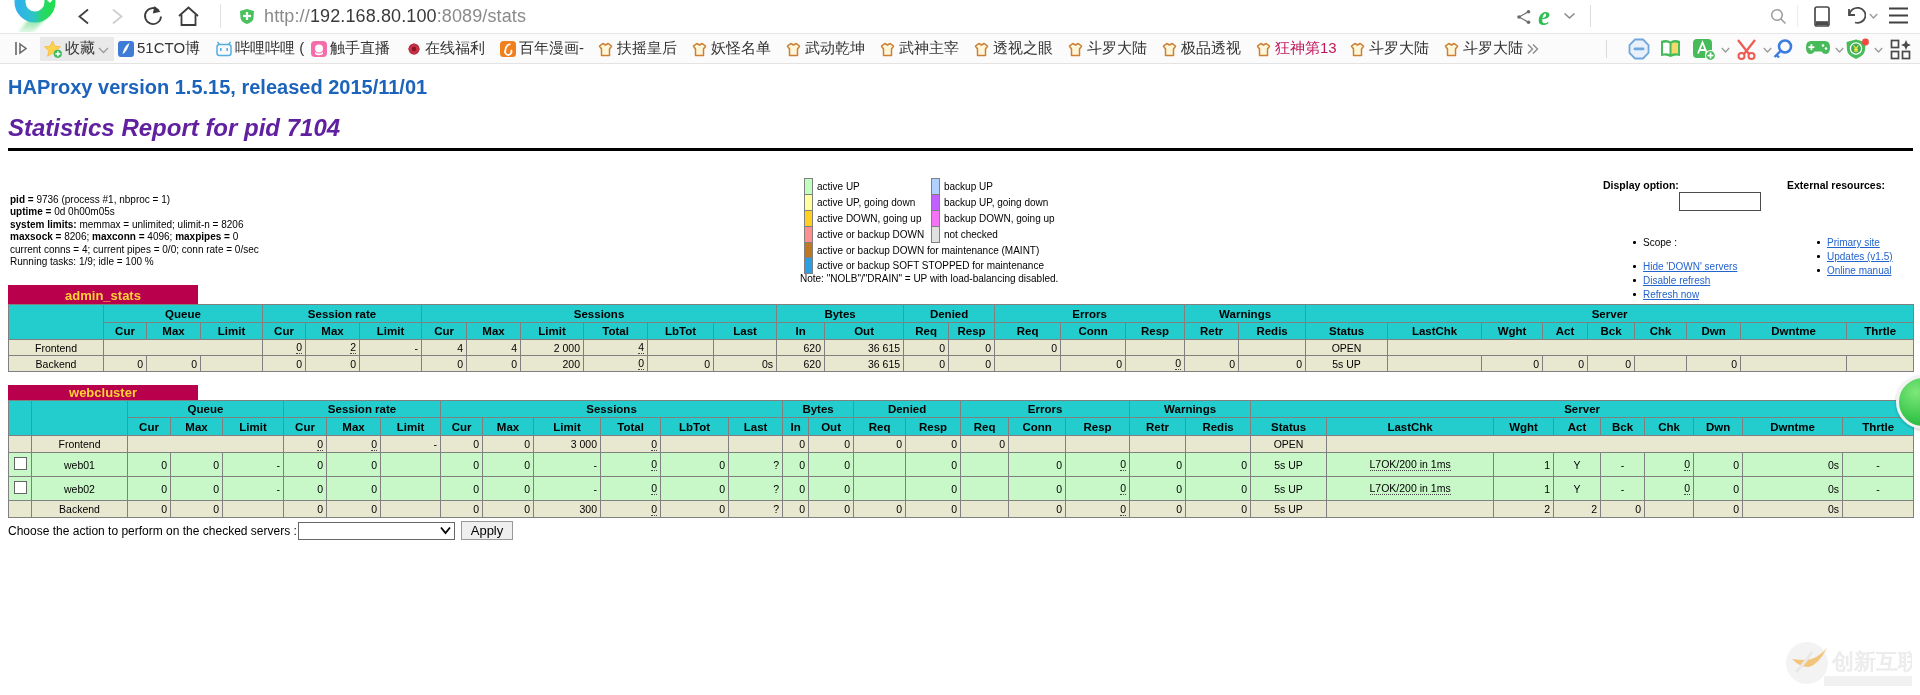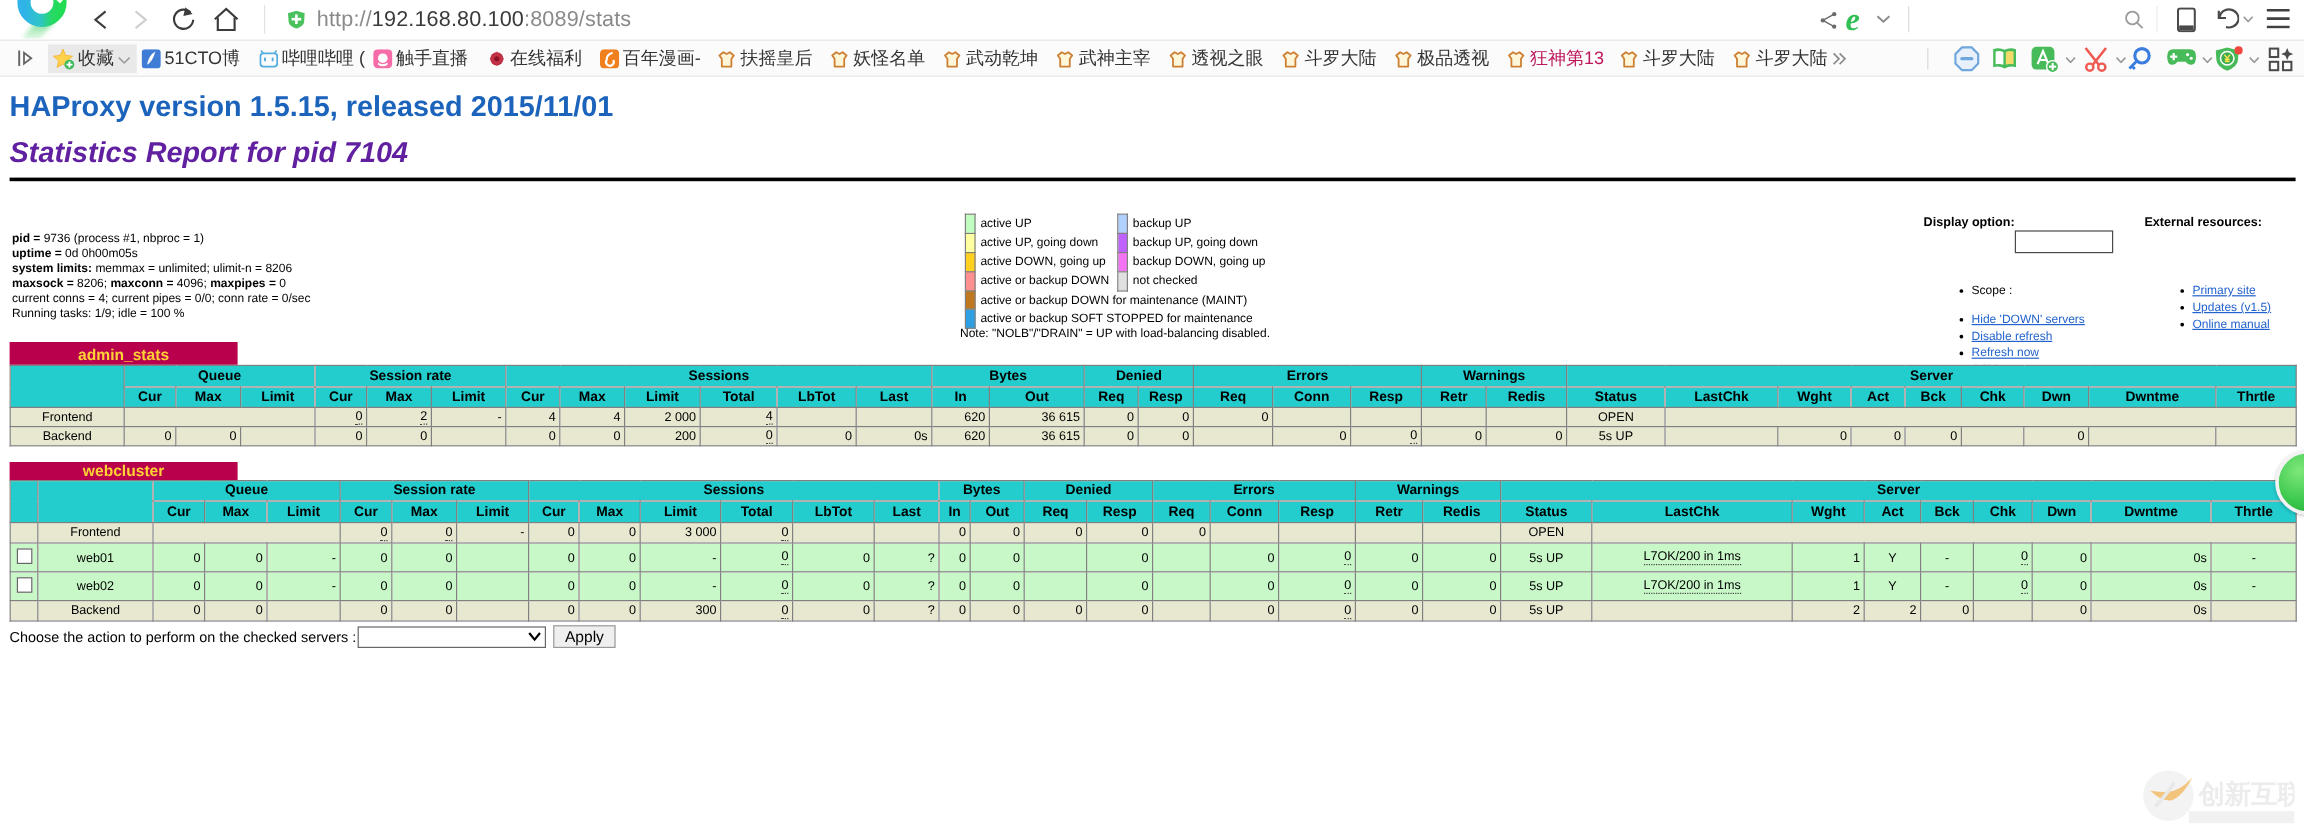--- a/index.html
+++ b/index.html
@@ -2,21 +2,21 @@
 <html><head><meta charset="utf-8"><style>
 
 *{margin:0;padding:0;}
 html,body{width:1920px;height:695px;overflow:hidden;}
 body{font-family:"Liberation Sans",sans-serif;background:#fff;}
 #page{position:relative;width:1920px;height:695px;overflow:hidden;background:#fff;}
 .abs{position:absolute;}
 #toolbar{position:absolute;left:0;top:0;width:1920px;height:33px;background:#fff;}
 #bookbar{position:absolute;left:0;top:33px;width:1920px;height:29px;background:#fbfbfb;border-top:1px solid #e7e7e7;border-bottom:1px solid #e3e3e3;}
 #content{position:absolute;left:0;top:64px;width:1920px;height:631px;background:#fff;color:#000;}
-h1.hx{position:absolute;left:8px;top:0;font-size:24px;font-weight:bold;color:#1c63bb;white-space:nowrap;}
+h1.hx{position:absolute;left:8px;top:0;font-size:20px;font-weight:bold;color:#1c63bb;white-space:nowrap;}
 h2.hx{position:absolute;left:8px;font-size:24px;font-weight:bold;font-style:italic;color:#6020a0;white-space:nowrap;}
 .hrline{position:absolute;left:8px;width:1905px;height:0;border-bottom:3px solid #000;}
 #h3band{position:absolute;left:8px;width:1905px;height:21px;background:#e8e8d0;color:#b00040;font-size:16px;font-weight:bold;line-height:21px;padding-left:2px;}
 #pinfo{position:absolute;left:10px;font-size:10px;line-height:12.4px;color:#000;white-space:nowrap;}
 table.lgd{border-collapse:collapse;font-size:10px;}
 table.lgd td.sw{width:7px;padding:0;border:1px solid #808080;}
 table.lgd td.lb{border:none;padding:0 4px;white-space:nowrap;}
 .optshead{font-size:10.5px;font-weight:bold;white-space:nowrap;position:absolute;}
 ul.opts{list-style:none;font-size:10px;position:absolute;margin-top:43px;}
 ul.opts li{position:relative;height:14px;white-space:nowrap;}

